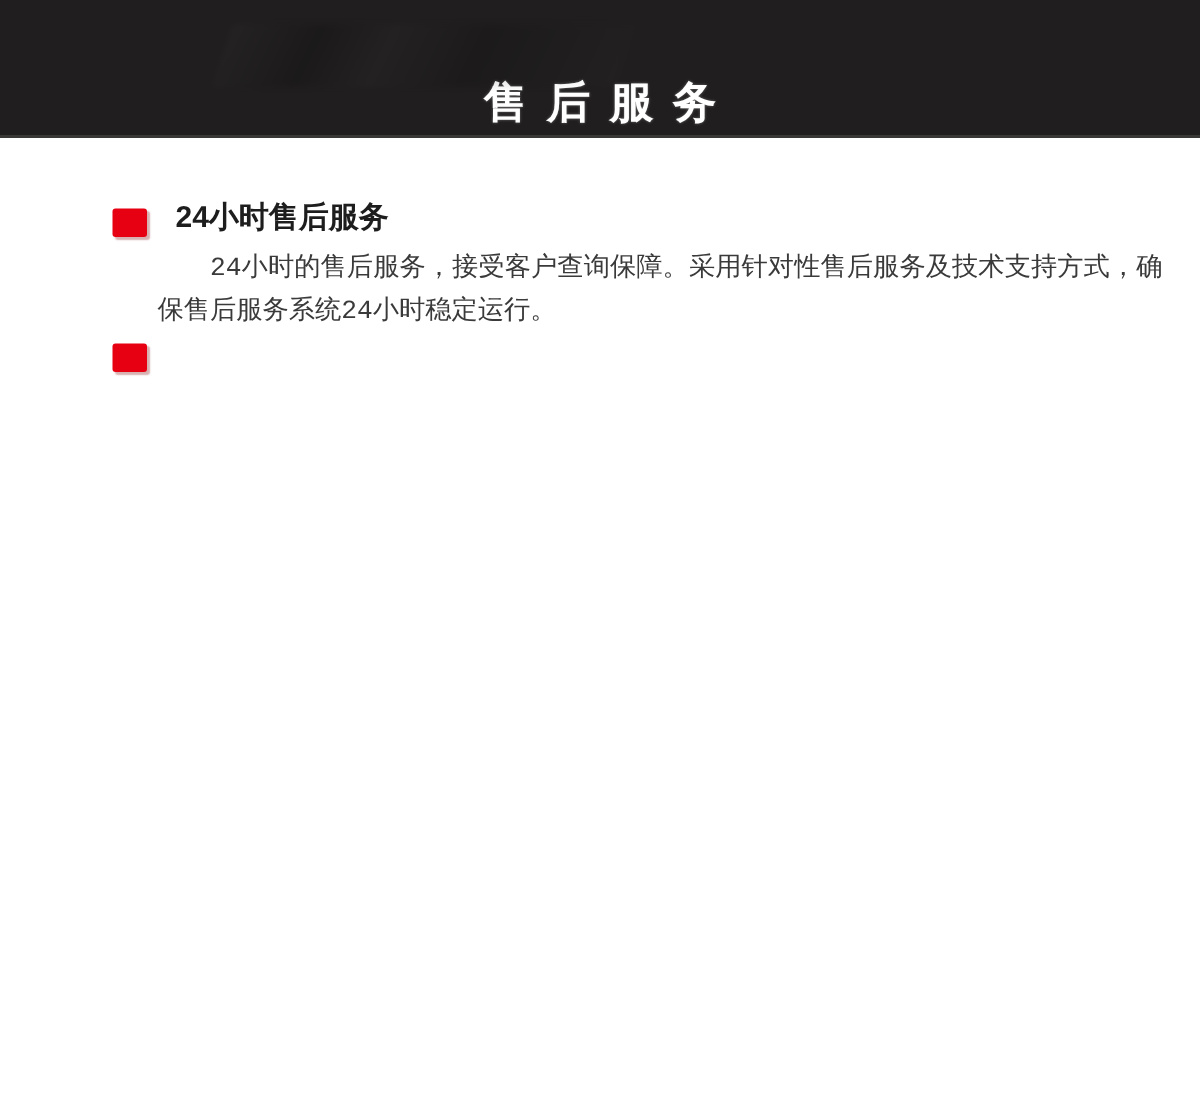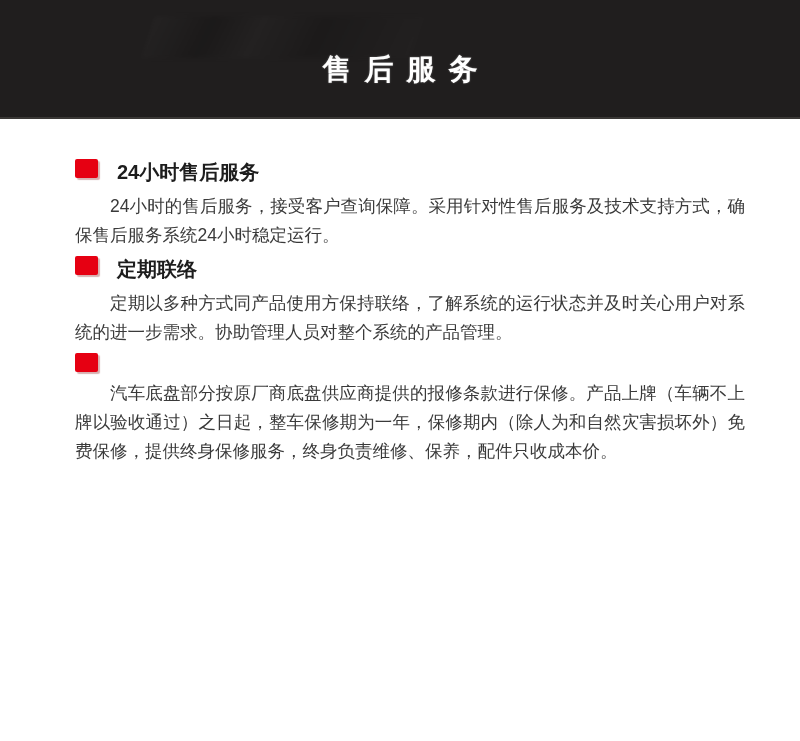--- a/index.html
+++ b/index.html
@@ -9,21 +9,21 @@
   }
   body {
     width: 800px;
     height: 741px;
     font-family: "Liberation Sans", "DejaVu Sans", sans-serif;
     overflow: hidden;
   }
   .banner {
     position: relative;
     width: 100%;
-    height: 119px;
+    height: 92px;
     background: #201e1e;
     border-bottom: 2px solid #3a3836;
     box-sizing: border-box;
     display: flex;
     align-items: flex-start;
     justify-content: center;
     overflow: hidden;
   }
   .banner .watermark {
     position: absolute;
@@ -54,48 +54,49 @@
   }
   .content {
     padding: 40px 37px 0 55px;
     box-sizing: border-box;
   }
   .section {
     margin-bottom: 1px;
   }
   .sec-head {
     display: flex;
-    align-items: flex-start;
+    align-items: flex-end;
     margin-bottom: 7px;
     padding-left: 20px;
   }
   .bullet {
     flex: none;
     width: 23px;
     height: 19px;
     background: #e60012;
     border-radius: 2px;
     box-shadow: 2px 2px 1px rgba(140,30,30,0.35);
     margin-right: 19px;
   }
   .sec-title {
     margin: 0;
     font-size: 20px;
     line-height: 26px;
     font-weight: bold;
     color: #1d1d1d;
   }
   .para {
-    margin: 0 0 6px 20px;
+    margin: 0 0 6px 50px;
     width: 670px;
     font-size: 17.5px;
     line-height: 29px;
     color: #3a3a3a;
     text-indent: 35px;
     text-align: justify;
+    font-family: Liberation Mono, monospace;
   }
 </style>
 </head>
 <body>
 
 <div class="page">
 
   <header class="banner">
     <div class="watermark"></div>
     <h1 class="title">售后服务</h1>
@@ -104,32 +105,24 @@
   <main class="content">
 
     <section class="section">
       <div class="sec-head">
         <span class="bullet"></span>
         <h2 class="sec-title">24小时售后服务</h2>
       </div>
       <p class="para">24小时的售后服务，接受客户查询保障。采用针对性售后服务及技术支持方式，确保售后服务系统24小时稳定运行。</p>
     </section>
 
-    <section class="section">
-      <div class="sec-head">
-        <span class="bullet"></span>
-        <h2 class="sec-title">定期联络</h2>
-      </div>
-      <p class="para">定期以多种方式同产品使用方保持联络，了解系统的运行状态并及时关心用户对系统的进一步需求。协助管理人员对整个系统的产品管理。</p>
-    </section>
 
     <section class="section">
       <div class="sec-head">
         <span class="bullet"></span>
       </div>
     </section>
 
     <section class="section">
-      <p class="para">汽车底盘部分按原厂商底盘供应商提供的报修条款进行保修。产品上牌（车辆不上牌以验收通过）之日起，整车保修期为一年，保修期内（除人为和自然灾害损坏外）免费保修，提供终身保修服务，终身负责维修、保养，配件只收成本价。</p>
     </section>
 
   </main>
 </div>
 
 </body></html>

